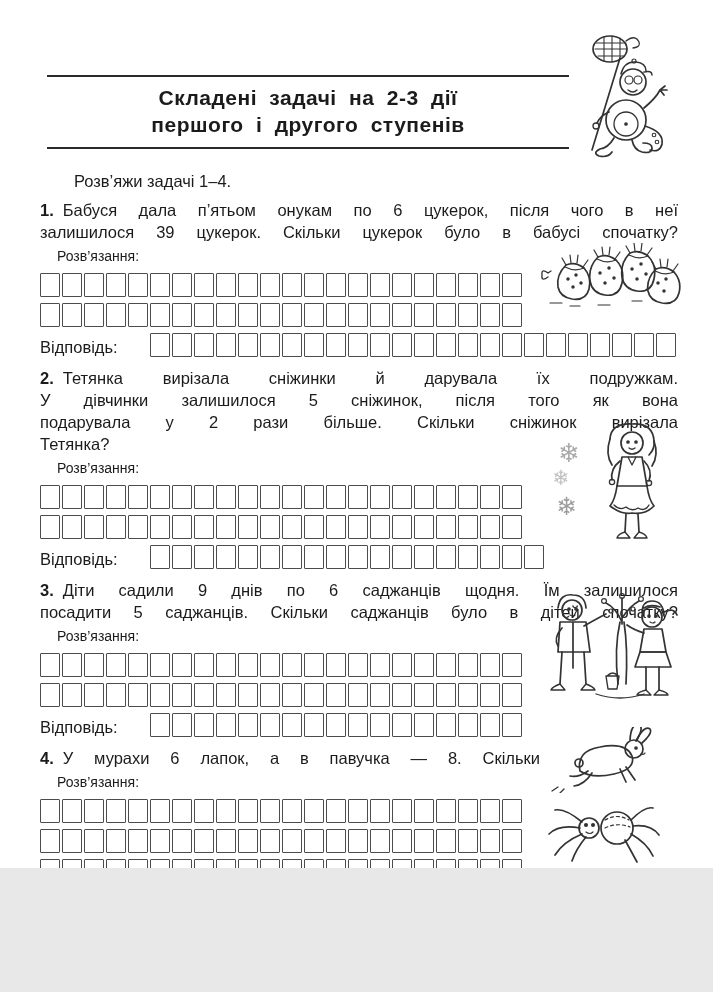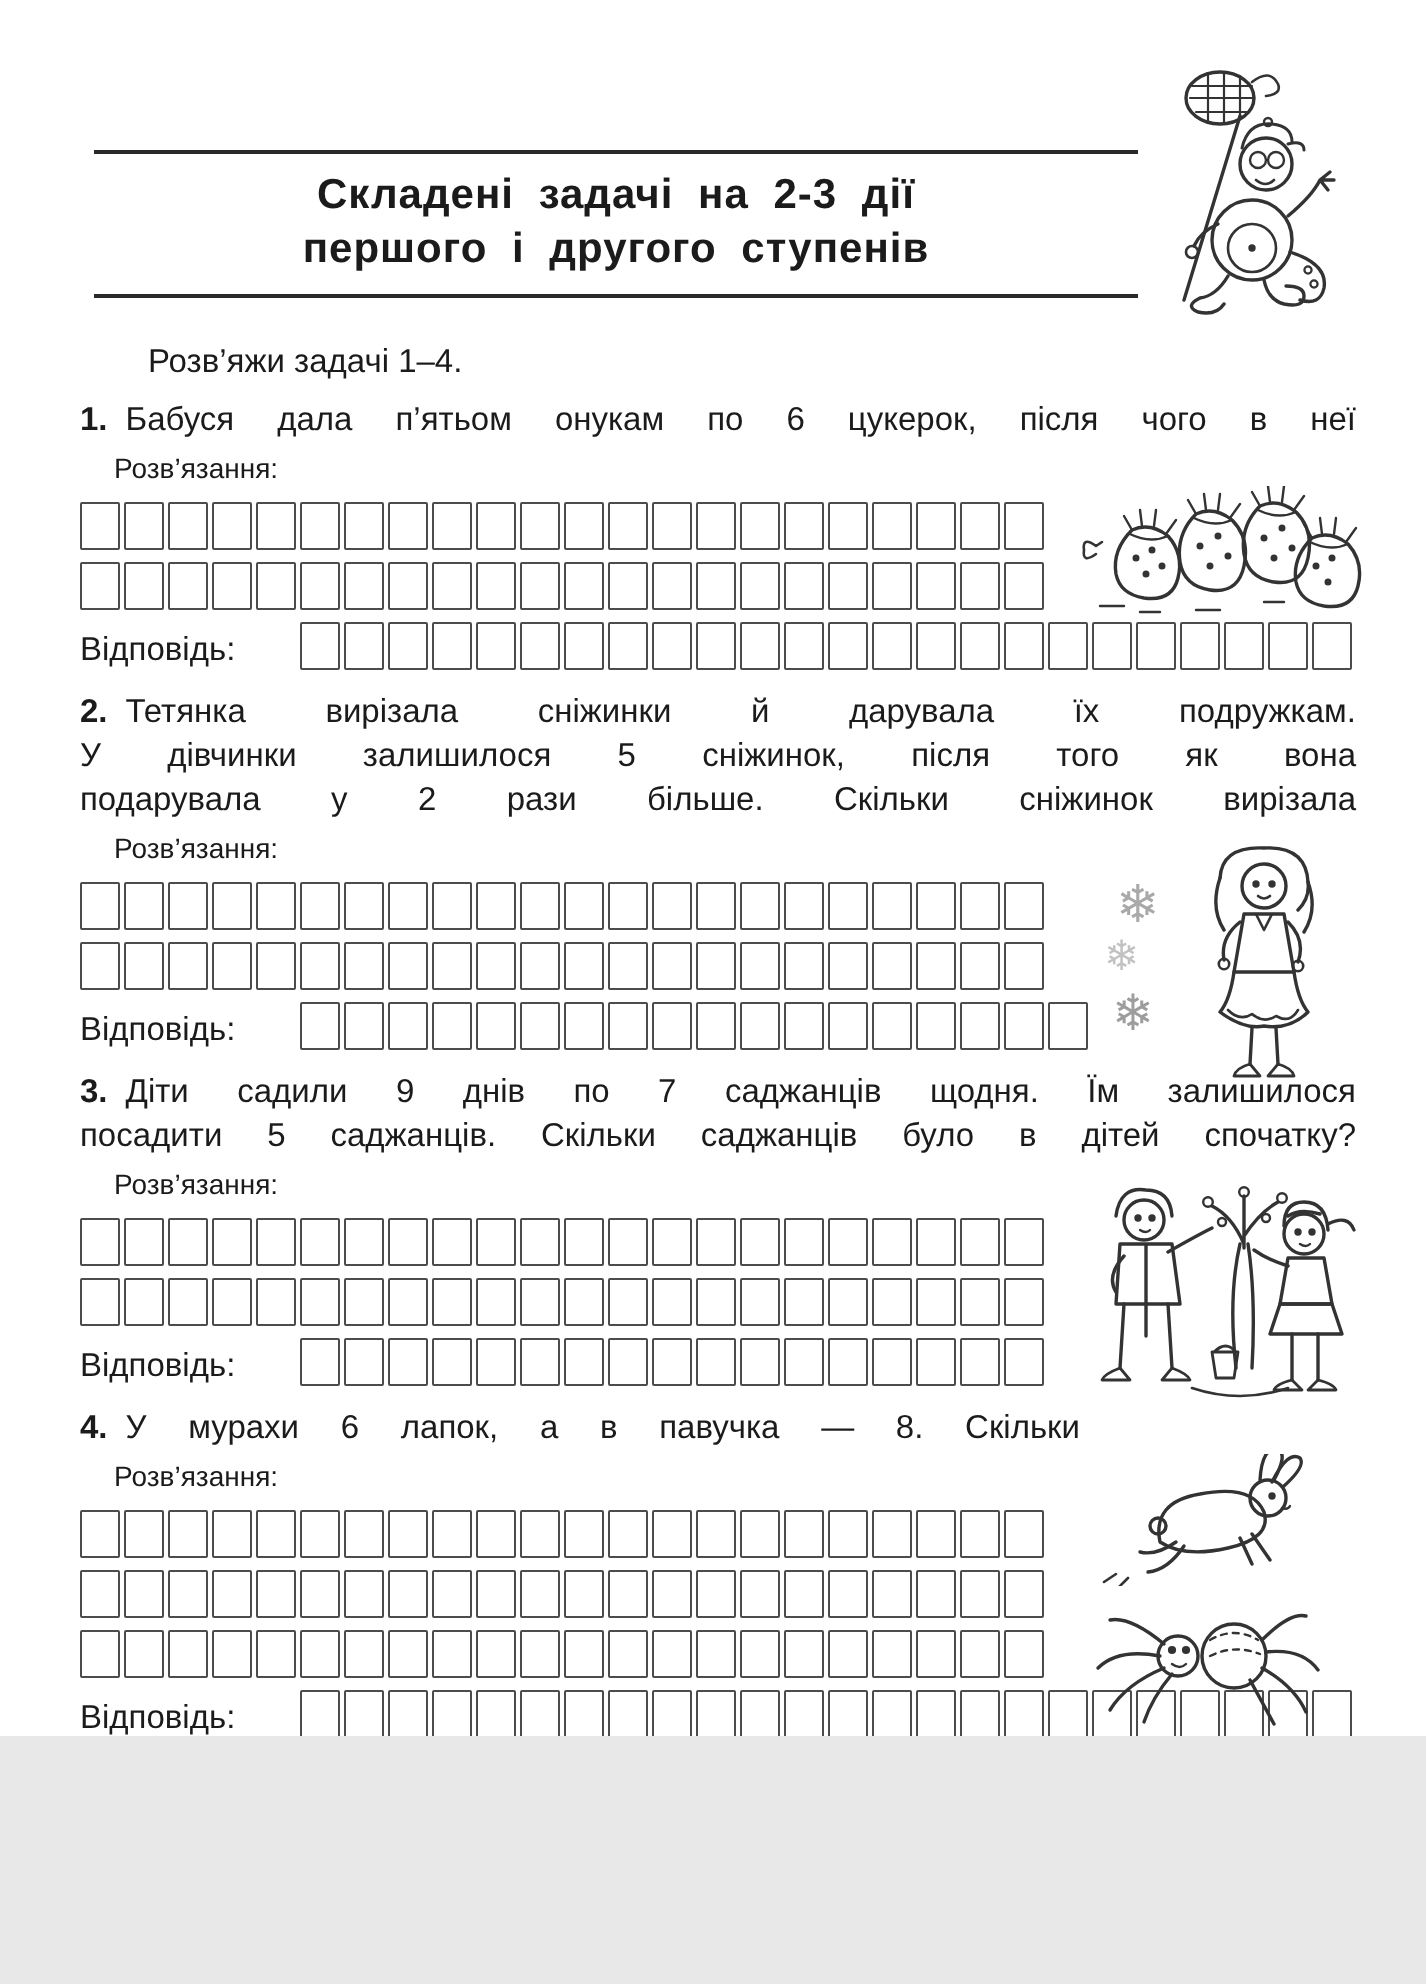--- a/index.html
+++ b/index.html
@@ -80,20 +80,21 @@
     </svg>
   </div>
 
   <div class="content">
 
     <div class="intro">Розв’яжи задачі 1–4.</div>
 
     <div class="problem">
       <div class="ptext">
         <div class="jl"><span class="pnum">1.</span><span>Бабуся дала п’ятьом онукам по 6 цукерок, після чого в неї</span></div>
+        <div class="jl">залишилося 39 цукерок. Скільки цукерок було в бабусі спочатку?</div>
       </div>
       <div class="sol-label">Розв’язання:</div>
       <div class="grid-row">
           <div class="cell"></div>
           <div class="cell"></div>
           <div class="cell"></div>
           <div class="cell"></div>
           <div class="cell"></div>
           <div class="cell"></div>
           <div class="cell"></div>
@@ -166,20 +167,21 @@
             <div class="cell"></div>
           </div>
       </div>
     </div>
 
     <div class="problem">
       <div class="ptext">
         <div class="jl"><span class="pnum">2.</span><span>Тетянка вирізала сніжинки й дарувала їх подружкам.</span></div>
         <div class="jl">У дівчинки залишилося 5 сніжинок, після того як вона</div>
         <div class="jl">подарувала у 2 рази більше. Скільки сніжинок вирізала</div>
+        <div class="nl">Тетянка?</div>
       </div>
       <div class="sol-label">Розв’язання:</div>
       <div class="grid-row">
           <div class="cell"></div>
           <div class="cell"></div>
           <div class="cell"></div>
           <div class="cell"></div>
           <div class="cell"></div>
           <div class="cell"></div>
           <div class="cell"></div>
@@ -243,21 +245,21 @@
             <div class="cell"></div>
             <div class="cell"></div>
             <div class="cell"></div>
             <div class="cell"></div>
           </div>
       </div>
     </div>
 
     <div class="problem">
       <div class="ptext">
-        <div class="jl"><span class="pnum">3.</span><span>Діти садили 9 днів по 7 саджанців щодня. Їм залишилося</span></div>
+        <div class="jl"><span class="pnum">3.</span><span>Діти садили 9 днів по 6 саджанців щодня. Їм залишилося</span></div>
         <div class="jl">посадити 5 саджанців. Скільки саджанців було в дітей спочатку?</div>
       </div>
       <div class="sol-label">Розв’язання:</div>
       <div class="grid-row">
           <div class="cell"></div>
           <div class="cell"></div>
           <div class="cell"></div>
           <div class="cell"></div>
           <div class="cell"></div>
           <div class="cell"></div>

